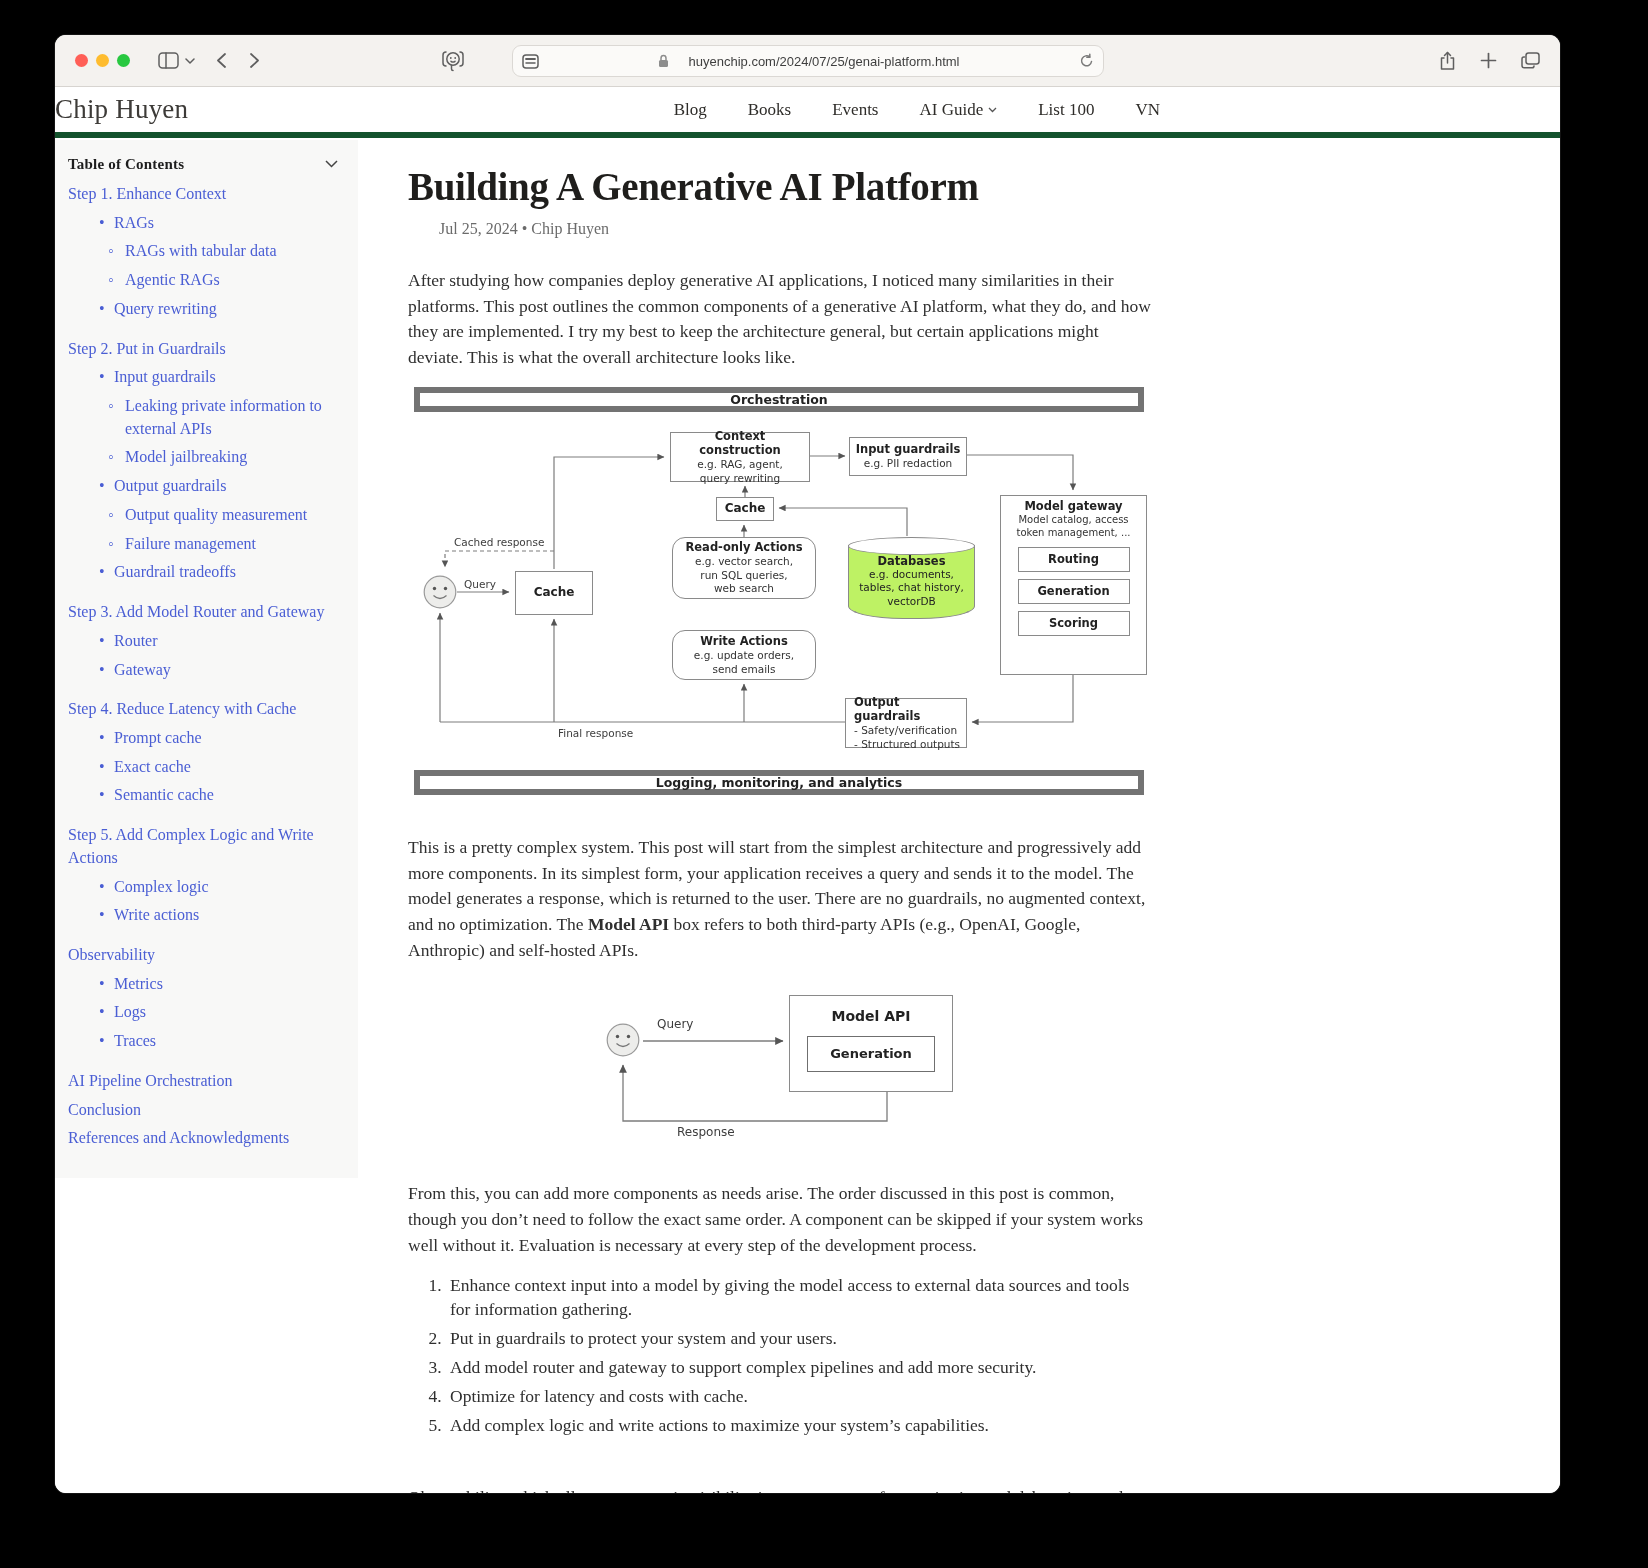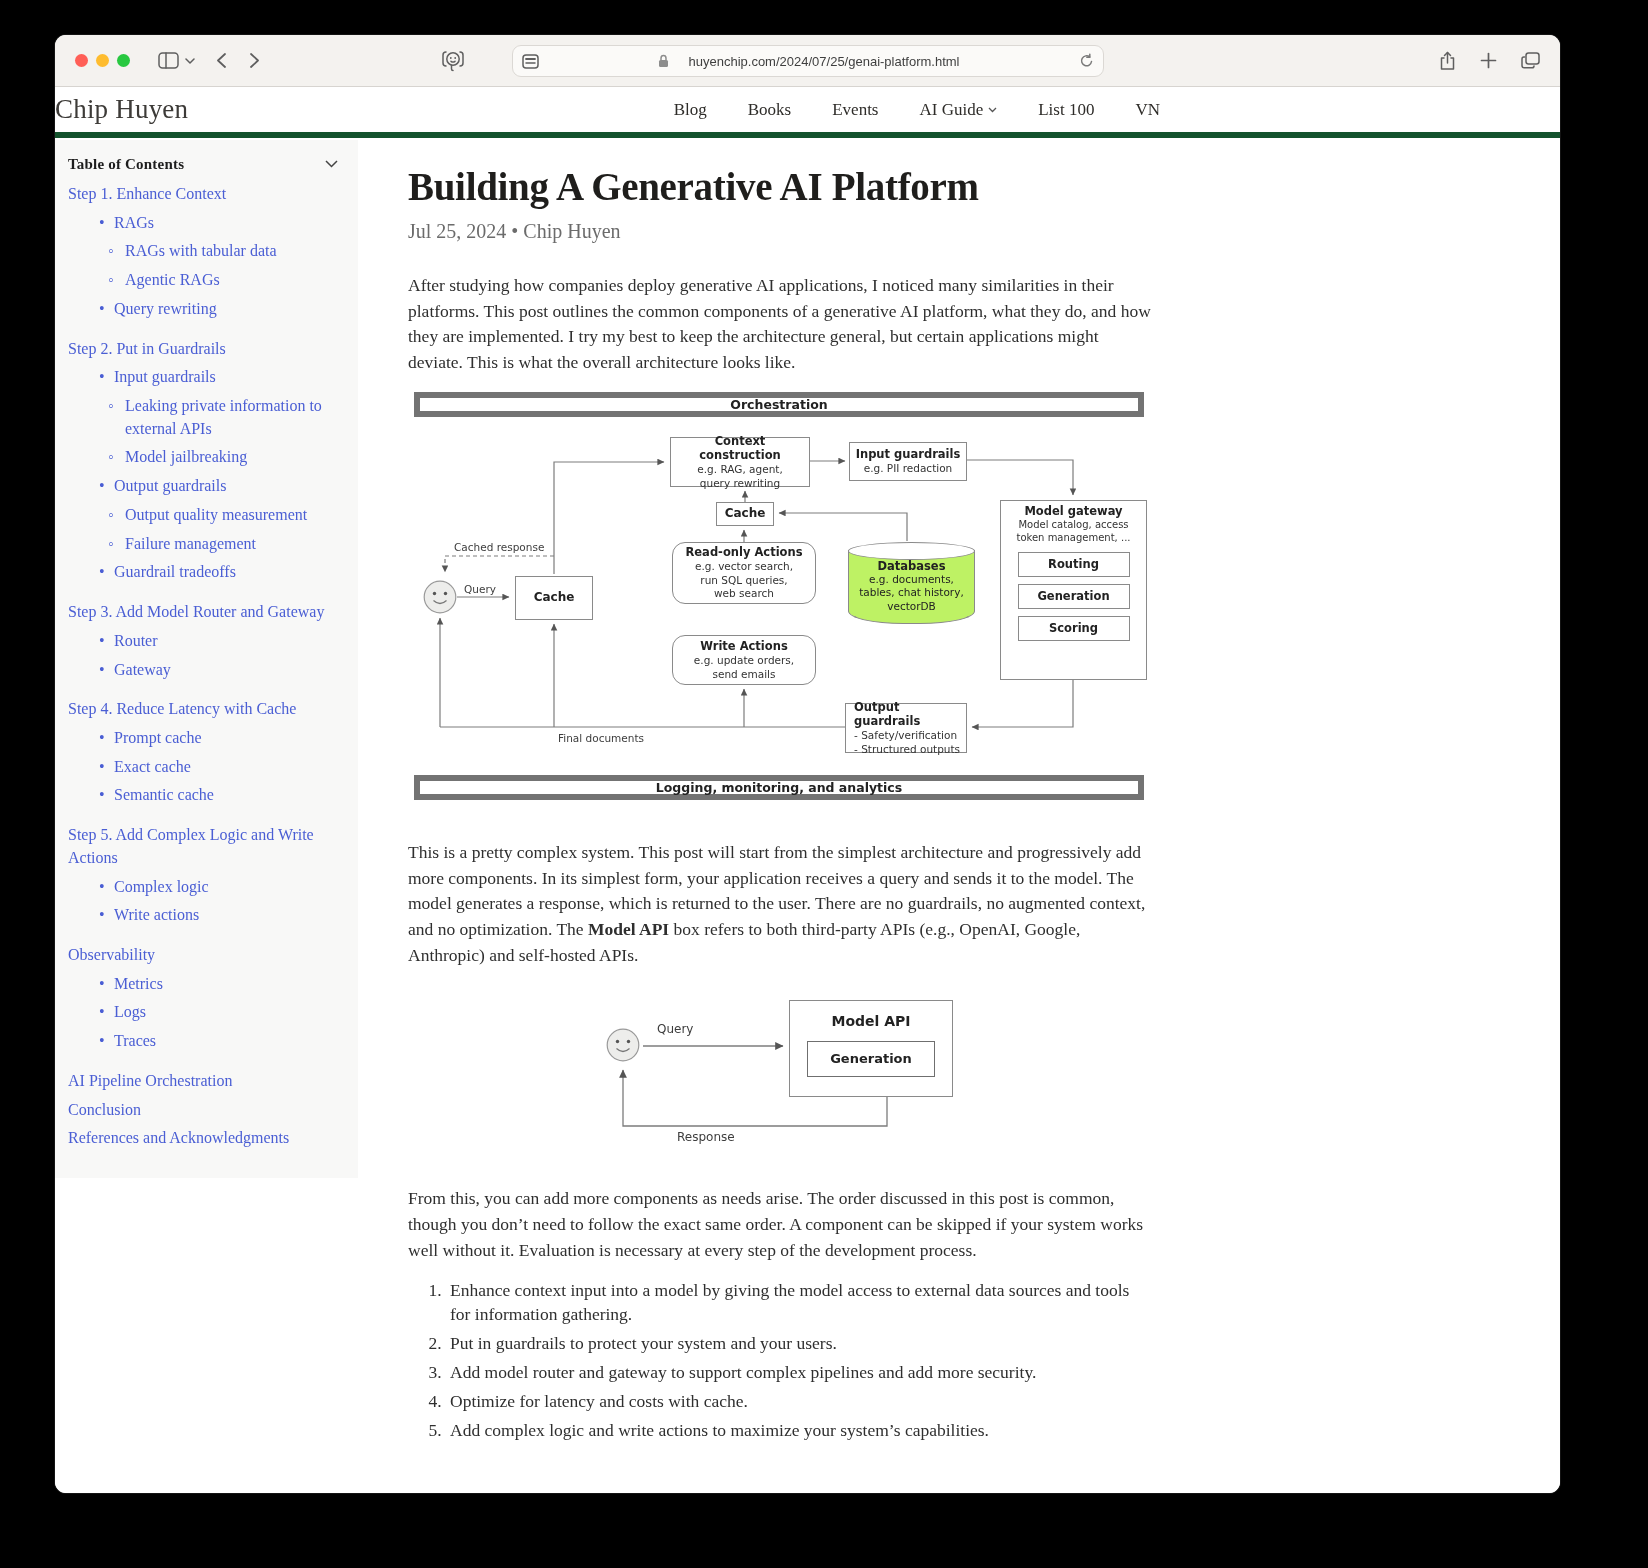--- a/index.html
+++ b/index.html
@@ -44,21 +44,21 @@
   .ti.l1 { padding-left:46px; }
   .ti.l2 { padding-left:57px; }
   .ti.l1::before { content:"•"; position:absolute; left:31px; color:#4a5ed4; }
   .ti.l2::before { content:"◦"; position:absolute; left:40px; color:#4a5ed4; }
   .ti.gap { margin-top:17px; }
   .ti.first { margin-top:10px; }
 
   
   .article { margin-left:353px; width:746px; padding-top:26px; color:#2f2f2f; }
   .a-title { font-size:39px; line-height:1.18; font-weight:bold; color:#1f1e1c; letter-spacing:-.3px; }
-  .a-meta { margin-top:10px; font-size:20px; color:#6b6b6b; }
+  .a-meta { margin-top:10px; font-size:16px; color:#6b6b6b;margin-left:31px; }
   .article p { margin-top:30px; font-size:17.5px; line-height:1.47; }
   .article p.tight { margin-top:38px; }
   .article ol { margin-top:14px; padding-left:38px; font-size:17.5px; line-height:1.42; }
   .article ol li { margin:4px 0; padding-left:4px; }
   .b { font-weight:bold; }
 
   
   .dgm { position:relative; font-family:"DejaVu Sans", sans-serif; color:#222; }
   .dgm svg.wires { position:absolute; left:0; top:0; }
   .dbox { position:absolute; background:#fff; border:1px solid #8a8a8a; text-align:center;
@@ -332,21 +332,21 @@
             <span class="sub">e.g. update orders,
 send emails</span>
           </div>
 
           <div class="dbox" style="left:437px;top:313px;width:122px;height:50px;align-items:flex-start;text-align:left;padding-left:8px">
             <span class="t">Output guardrails</span>
             <span class="sub" style="text-align:left">- Safety/verification
 - Structured outputs</span>
           </div>
 
-          <div class="dlabel" style="left:150px;top:342px">Final documents</div>
+          <div class="dlabel" style="left:150px;top:342px">Final response</div>
 
           <div class="dbanner" style="top:385px">
             <span>Logging, monitoring, and analytics</span>
           </div>
         </div>
 
         <p class="tight"><span>This is a pretty complex system. This post will start from the simplest architecture and progressively add more components. In its simplest form, your application receives a query and sends it to the model. The model generates a response, which is returned to the user. There are no guardrails, no augmented context, and no optimization. The </span><span class="b">Model API</span><span> box refers to both third-party APIs (e.g., OpenAI, Google, Anthropic) and self-hosted APIs.</span></p>
 
         <div class="dgm d2">
           <svg class="wires" width="372" height="168">

